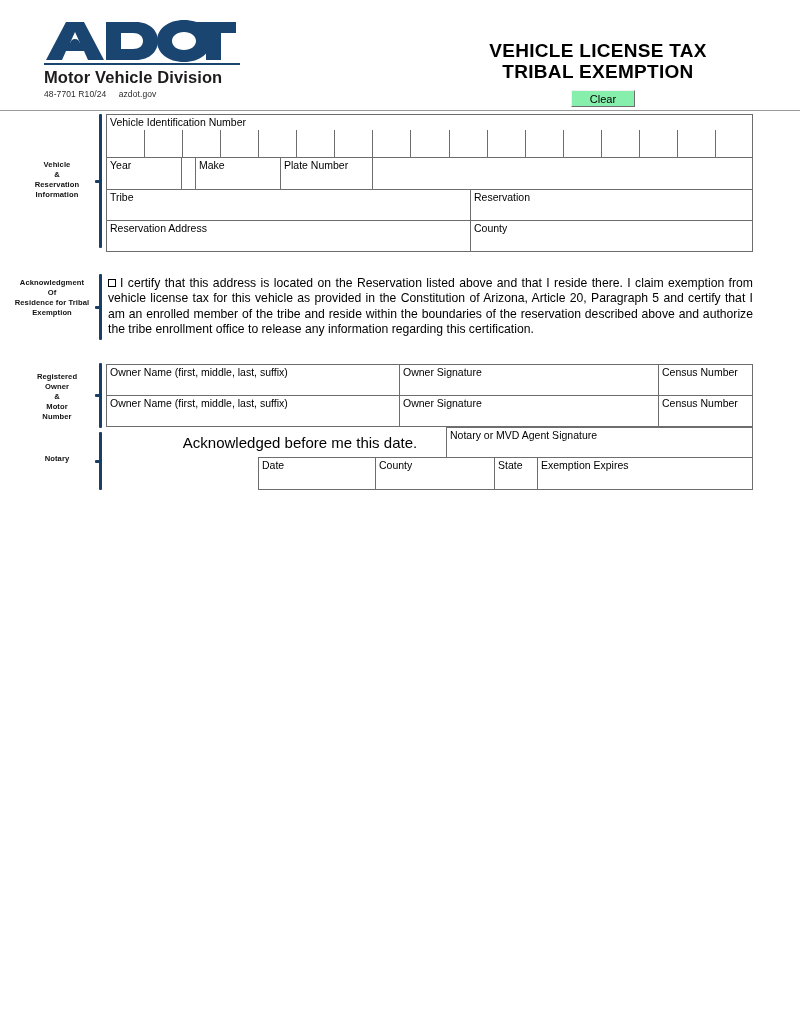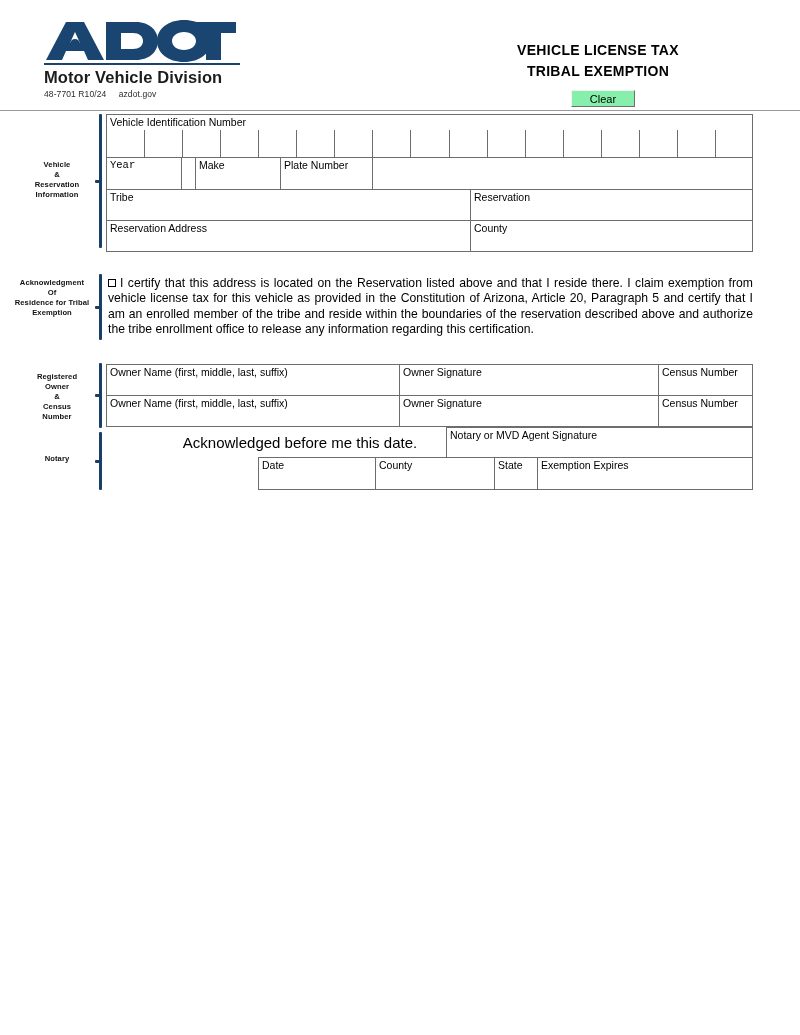--- a/index.html
+++ b/index.html
@@ -66,21 +66,21 @@
   }
 
   .title-block {
     position: absolute;
     left: 400px;
     top: 40px;
     width: 396px;
     text-align: center;
   }
   .title-line {
-    font-size: 14px;
+    font-size: 19px;
     font-weight: bold;
     letter-spacing: 0.3px;
     line-height: 21px;
     color: #000;
   }
 
   .clear-btn {
     position: absolute;
     left: 571px;
     top: 90px;
@@ -260,21 +260,21 @@
       <div class="comb" style="left: 448.529px; top: 130px; height: 28px;"></div>
       <div class="comb" style="left: 486.588px; top: 130px; height: 28px;"></div>
       <div class="comb" style="left: 524.647px; top: 130px; height: 28px;"></div>
       <div class="comb" style="left: 562.706px; top: 130px; height: 28px;"></div>
       <div class="comb" style="left: 600.765px; top: 130px; height: 28px;"></div>
       <div class="comb" style="left: 638.824px; top: 130px; height: 28px;"></div>
       <div class="comb" style="left: 676.882px; top: 130px; height: 28px;"></div>
       <div class="comb" style="left: 714.941px; top: 130px; height: 28px;"></div>
     </div>
 
-  <div class="cell" style="left:106px; top:157px; width:76px; height:33px;font-family:Liberation Mono, monospace;">
+  <div class="cell" style="left:106px; top:157px; width:76px; height:33px;">
     <span class="lab">Year</span>
   </div>
   <div class="cell" style="left:195px; top:157px; width:86px; height:33px;">
     <span class="lab">Make</span>
   </div>
   <div class="cell" style="left:280px; top:157px; width:108px; height:33px;">
     <span class="lab">Plate Number</span>
   </div>
   <div class="cell" style="left:372px; top:157px; width:381px; height:33px;"></div>
 
@@ -304,21 +304,21 @@
   </div>
 
   <div class="cert-wrap">
     <div class="cert-text"><span class="cert-box"></span><span>I certify that this address is located on the Reservation listed above and that I reside there. I claim exemption from vehicle license tax for this vehicle as provided in the Constitution of Arizona, Article 20, Paragraph 5 and certify that I am an enrolled member of the tribe and reside within the boundaries of the reservation described above and authorize the tribe enrollment office to release any information regarding this certification.</span></div>
   </div>
 
   <div class="side-label" style="left:18px; top:372px; width:78px;">
     <div>Registered</div>
     <div>Owner</div>
     <div>&amp;</div>
-    <div>Census</div>
+    <div>Motor</div>
     <div>Number</div>
   </div>
   <div class="bracket" style="left:95px; top:363px; height:65px;">
     <div class="bar"></div>
       <div class="nub"></div>
   </div>
 
   <div class="cell" style="left:106px; top:364px; width:294px; height:32px;">
     <span class="lab">Owner Name (first, middle, last, suffix)</span>
   </div>

